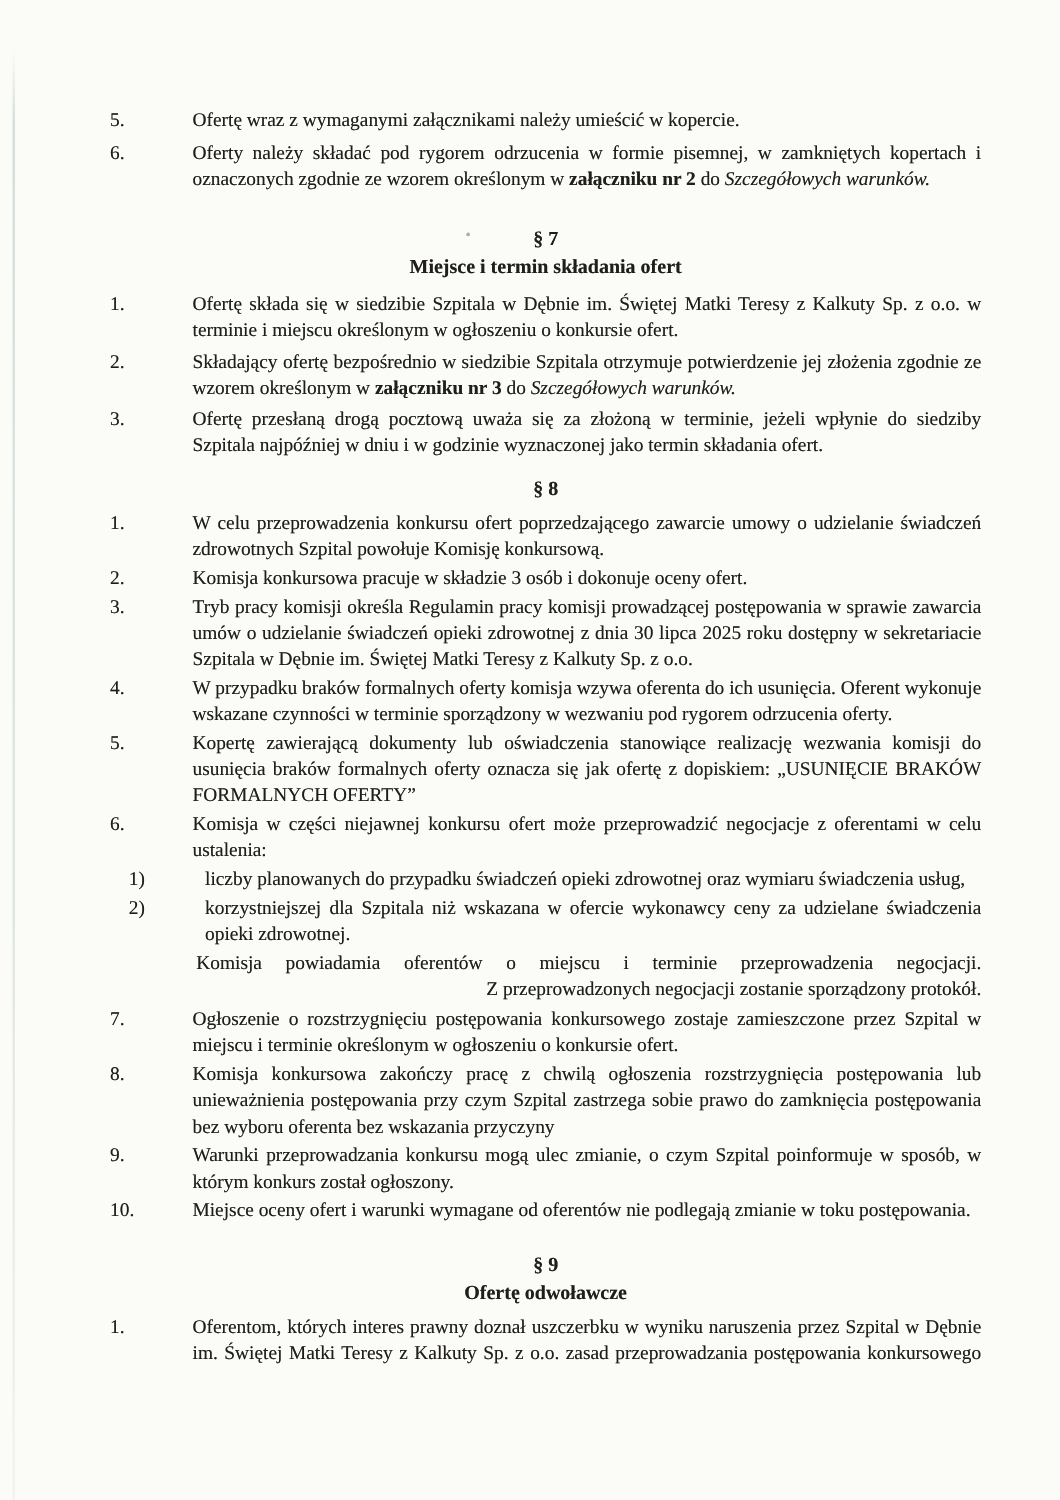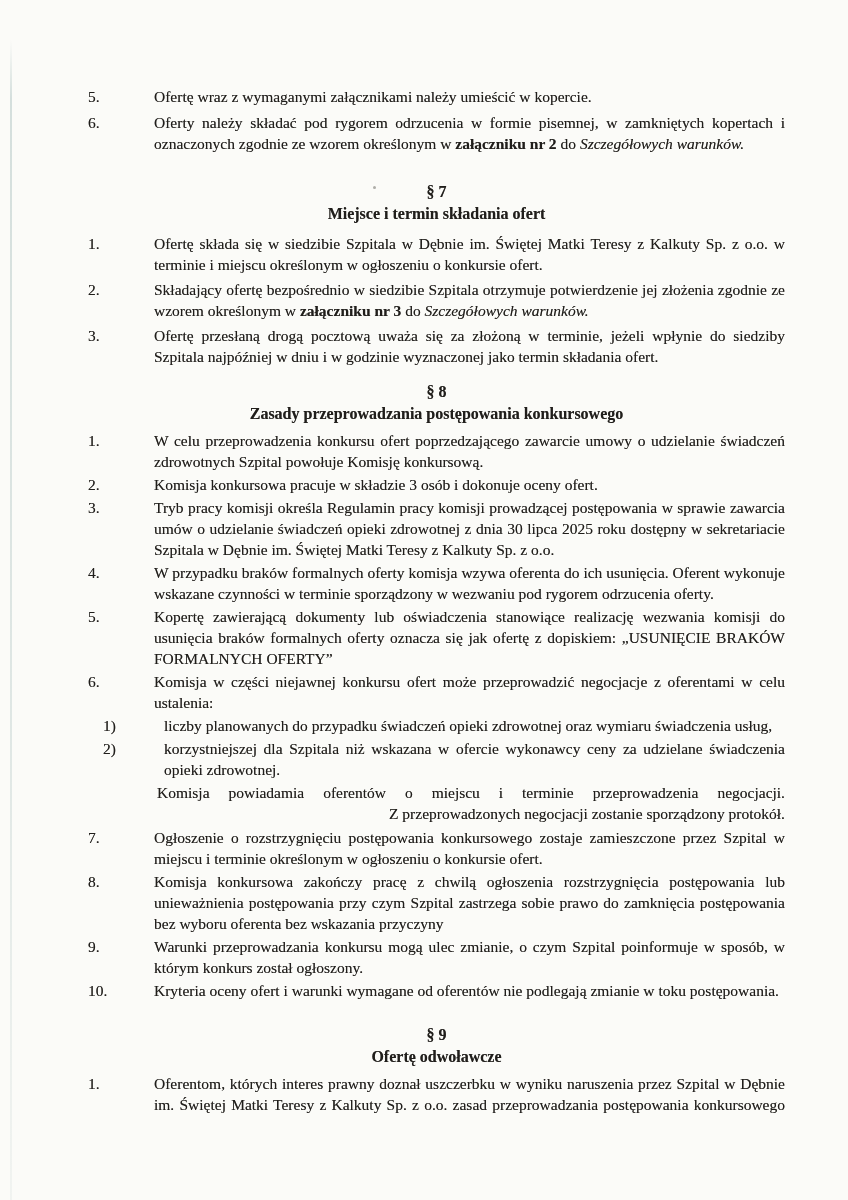--- a/index.html
+++ b/index.html
@@ -85,21 +85,20 @@
       <span class="num">2.</span>
       <span class="body"><span>Składający ofertę bezpośrednio w siedzibie Szpitala otrzymuje potwierdzenie jej złożenia zgodnie ze wzorem określonym w </span><b>załączniku nr 3</b><span> do </span><i>Szczegółowych warunków.</i></span>
     </div>
     <div class="li s7">
       <span class="num">3.</span>
       <span class="body">Ofertę przesłaną drogą pocztową uważa się za złożoną w terminie, jeżeli wpłynie do siedziby Szpitala najpóźniej w dniu i w godzinie wyznaczonej jako termin składania ofert.</span>
     </div>
 
     <div class="sec-head sh-8">
       <div>§ 8</div>
-      <div>Zasady przeprowadzania postępowania konkursowego</div>
     </div>
     <div class="li s8">
       <span class="num">1.</span>
       <span class="body">W celu przeprowadzenia konkursu ofert poprzedzającego zawarcie umowy o udzielanie świadczeń zdrowotnych Szpital powołuje Komisję konkursową.</span>
     </div>
     <div class="li s8">
       <span class="num">2.</span>
       <span class="body">Komisja konkursowa pracuje w składzie 3 osób i dokonuje oceny ofert.</span>
     </div>
     <div class="li s8">
@@ -137,21 +136,21 @@
     <div class="li s8">
       <span class="num">8.</span>
       <span class="body">Komisja konkursowa zakończy pracę z chwilą ogłoszenia rozstrzygnięcia postępowania lub unieważnienia postępowania przy czym Szpital zastrzega sobie prawo do zamknięcia postępowania bez wyboru oferenta bez wskazania przyczyny</span>
     </div>
     <div class="li s8">
       <span class="num">9.</span>
       <span class="body">Warunki przeprowadzania konkursu mogą ulec zmianie, o czym Szpital poinformuje w sposób, w którym konkurs został ogłoszony.</span>
     </div>
     <div class="li s8">
       <span class="num">10.</span>
-      <span class="body">Kryteria oceny ofert i warunki wymagane od oferentów nie podlegają zmianie w toku postępowania.</span>
+      <span class="body">Miejsce oceny ofert i warunki wymagane od oferentów nie podlegają zmianie w toku postępowania.</span>
     </div>
 
     <div class="sec-head sh-9">
       <div>§ 9</div>
       <div>Ofertę odwoławcze</div>
     </div>
     <div class="li just-last">
       <span class="num">1.</span>
       <span class="body">Oferentom, których interes prawny doznał uszczerbku w wyniku naruszenia przez Szpital  w Dębnie im. Świętej Matki Teresy z Kalkuty Sp. z o.o. zasad przeprowadzania postępowania konkursowego</span>
     </div>

